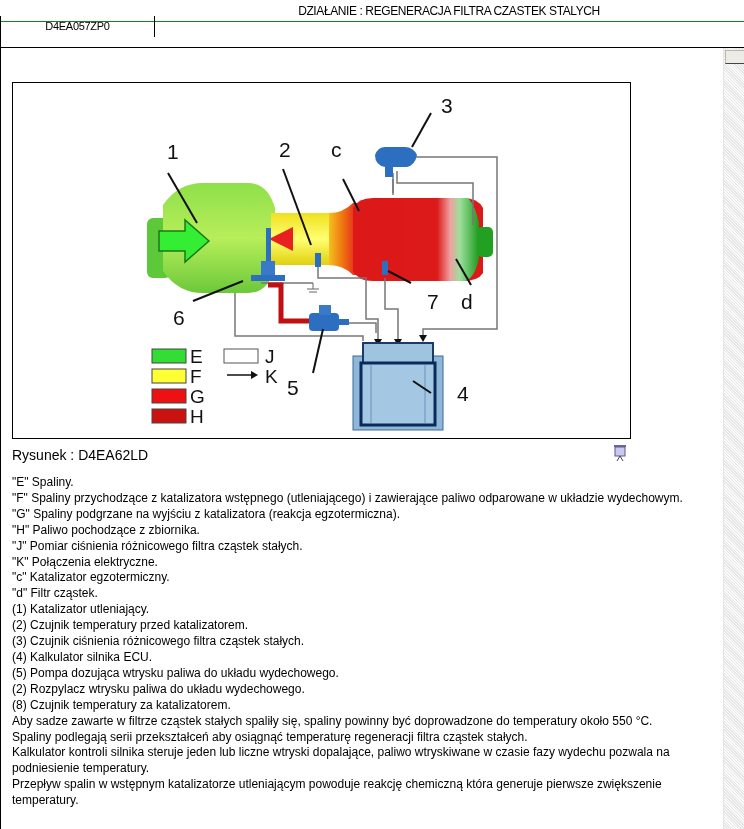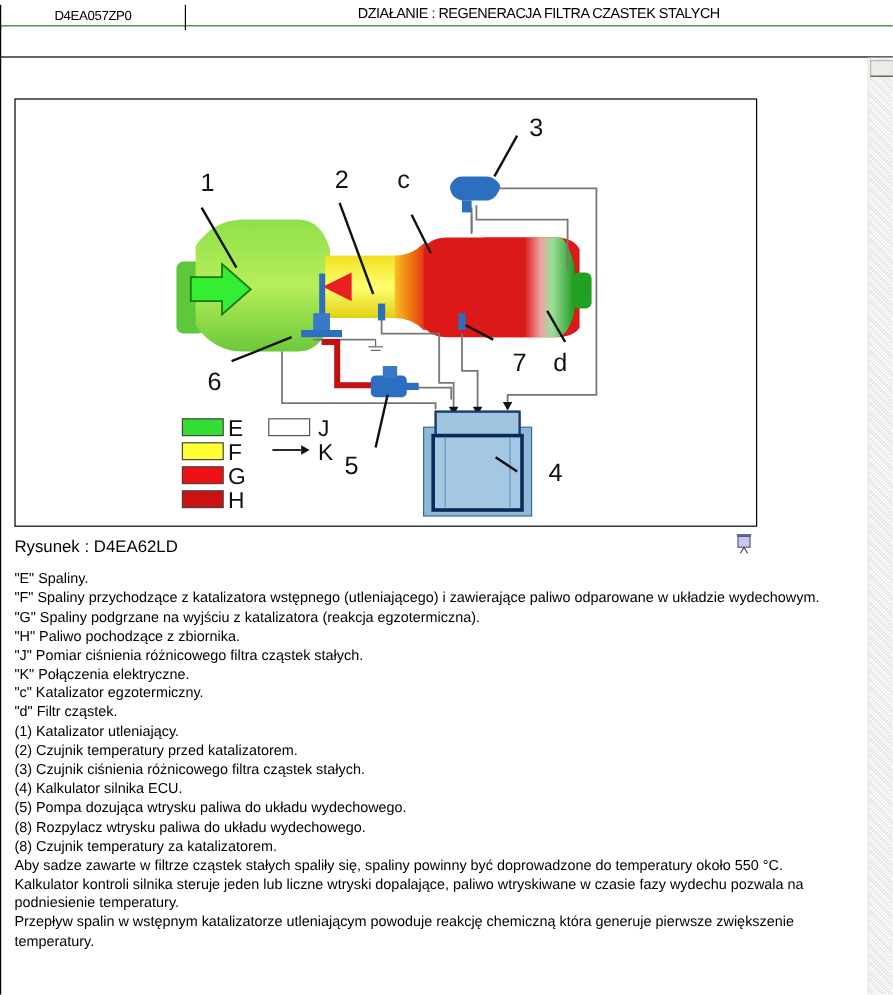--- a/index.html
+++ b/index.html
@@ -7,21 +7,21 @@
     width: 744px; height: 829px; overflow: hidden; position: relative;
     background: #ffffff;
     font-family: "DejaVu Sans", "Liberation Sans", sans-serif;
     color: #000;
   }
   .header {
     position: absolute; left: 0; top: 0; width: 744px; height: 21px;
     border-bottom: 1px solid #1a7f1a;
   }
   .doc-code {
-    position: absolute; left: 0; top: 4px; width: 153px; height: 21px;
+    position: absolute; left: 0; top: 16px; width: 153px; height: 21px;
     border-right: 1px solid #000; border-left: 1px solid #000;
     font-size: 11px; line-height: 21px; text-align: center;
     font-family: "Liberation Sans", sans-serif; letter-spacing: -0.3px;
   }
   .doc-title {
     position: absolute; left: 154px; top: 0; width: 590px; height: 21px;
     font-size: 12px; line-height: 22px; text-align: center;
     font-family: "Liberation Sans", sans-serif; letter-spacing: -0.4px;
   }
   .band {
@@ -229,18 +229,19 @@
   <p>"H" Paliwo pochodzące z zbiornika.</p>
   <p>"J" Pomiar ciśnienia różnicowego filtra cząstek stałych.</p>
   <p>"K" Połączenia elektryczne.</p>
   <p>"c" Katalizator egzotermiczny.</p>
   <p>"d" Filtr cząstek.</p>
   <p>(1) Katalizator utleniający.</p>
   <p>(2) Czujnik temperatury przed katalizatorem.</p>
   <p>(3) Czujnik ciśnienia różnicowego filtra cząstek stałych.</p>
   <p>(4) Kalkulator silnika ECU.</p>
   <p>(5) Pompa dozująca wtrysku paliwa do układu wydechowego.</p>
-  <p>(8) Rozpylacz wtrysku paliwa do układu wydechowego.</p>
+  <p>(2) Rozpylacz wtrysku paliwa do układu wydechowego.</p>
   <p>(8) Czujnik temperatury za katalizatorem.</p>
   <p>Aby sadze zawarte w filtrze cząstek stałych spaliły się, spaliny powinny być doprowadzone do temperatury około 550 °C.</p>
+  <p>Spaliny podlegają serii przekształceń aby osiągnąć temperaturę regeneracji filtra cząstek stałych.</p>
   <p>Kalkulator kontroli silnika steruje jeden lub liczne wtryski dopalające, paliwo wtryskiwane w czasie fazy wydechu pozwala na podniesienie temperatury.</p>
   <p>Przepływ spalin w wstępnym katalizatorze utleniającym powoduje reakcję chemiczną która generuje pierwsze zwiększenie temperatury.</p>
 </div>
 
 </body></html>

